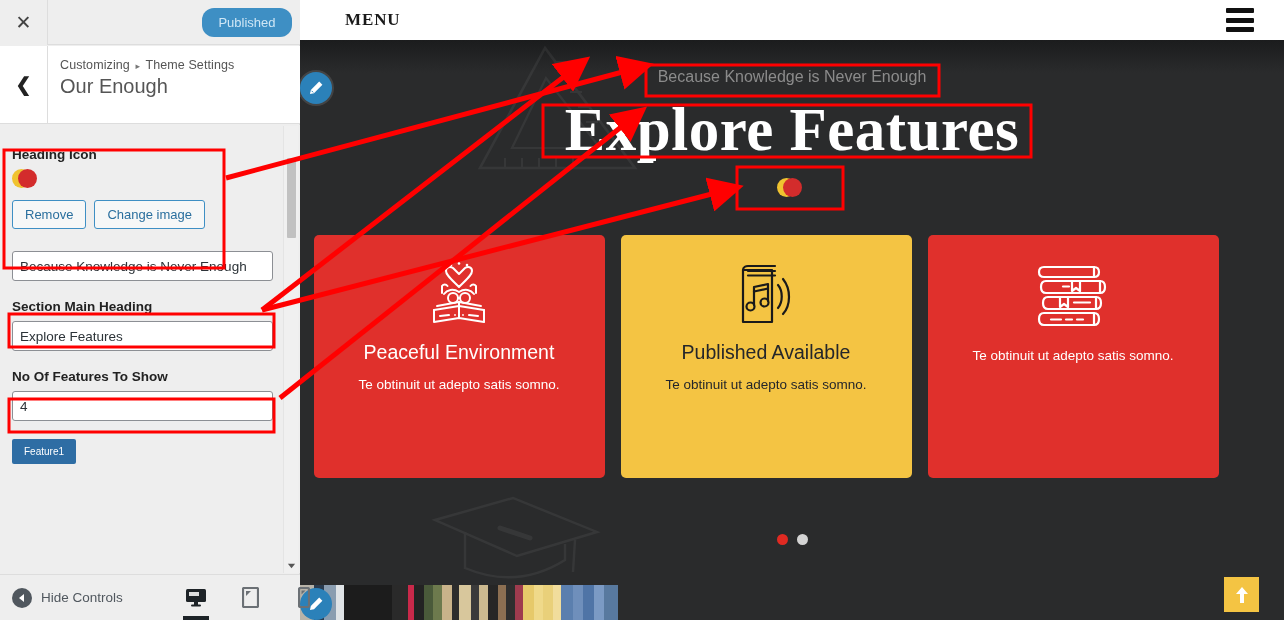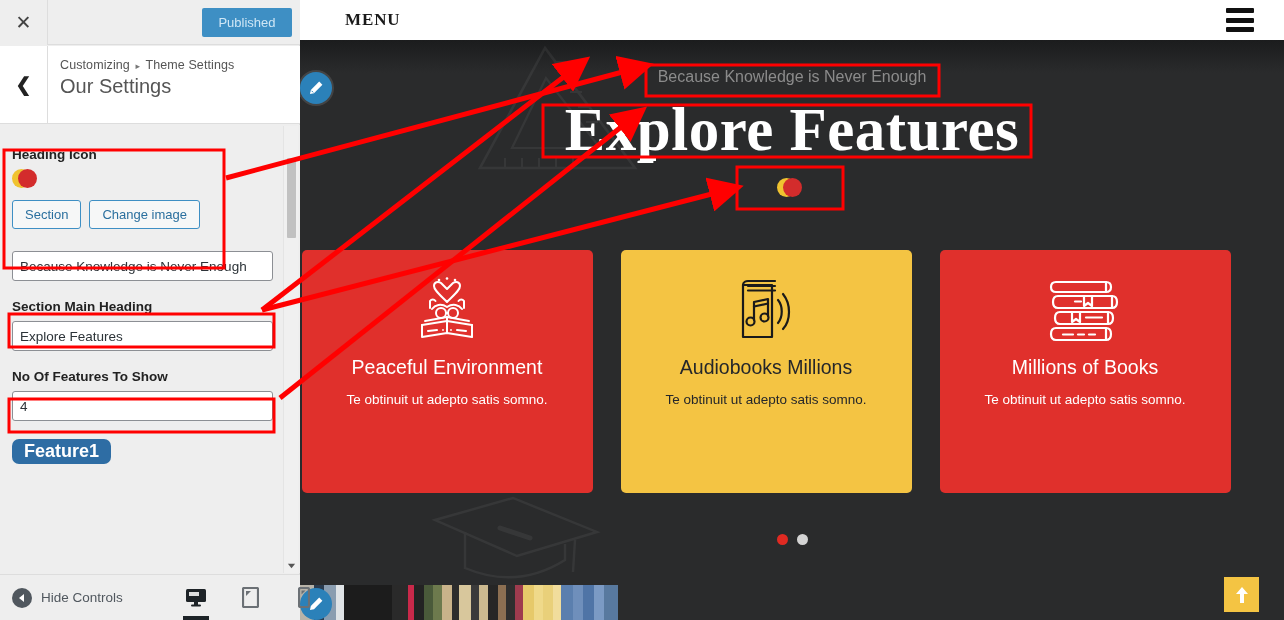--- a/index.html
+++ b/index.html
@@ -34,21 +34,21 @@
     border-right: 1px solid #ddd;
     color: #444;
     font-size: 19px; line-height: 1;
     cursor: pointer;
   }
   .published-btn {
     position: absolute; right: 8px; top: 8px;
     width: 90px; height: 29px;
     background: #3e8fc4;
     color: #cfe6f5;
-    border-radius: 2px;
+    border-radius: 12px;
     font-size: 13px;
     display: flex; align-items: center; justify-content: center;
     cursor: default;
   }
 
   
   .cust-header {
     position: absolute; left: 0; top: 46px;
     width: 300px; height: 78px;
     background: #ffffff;
@@ -116,24 +116,24 @@
     border: 1px solid #8c8f94;
     border-radius: 3px;
     padding: 0 7px;
     font-size: 13.5px; color: #2c3338;
     font-family: "Liberation Sans", sans-serif;
     outline: none;
   }
   .feature-btn {
     background: #2e6da4;
     color: #ffffff;
-    font-size: 18px; font-weight: bold;
+    font-size: 10px; font-weight: normal;
     height: 25px; padding: 0 12px;
     display: inline-flex; align-items: center;
-    border: none; border-radius: 7px;
+    border: none; border-radius: 2px;
     cursor: pointer;
   }
 
   
   .cust-scrollbar {
     position: absolute; right: 1px; top: 126px;
     width: 15px; height: 447px;
     background: #f0f0f0;
     border-left: 1px solid #e4e4e4;
   }
@@ -237,22 +237,22 @@
     position: absolute; left: 340px; top: 118px;
     width: 16px; height: 3px; background: #ffffff;
   }
   .heading-icon {
     position: absolute; left: 0; top: 138px; width: 984px;
     display: flex; justify-content: center;
   }
   .heading-icon .swatch { position: relative; width: 30px; height: 21px; }
 
   .cards {
-    position: absolute; left: 0; top: 210px; width: 932px;
-    display: flex; justify-content: center; gap: 28px;
+    position: absolute; left: 0; top: 195px; width: 932px;
+    display: flex; justify-content: center; gap: 16px;
   }
   .card {
     width: 291px; height: 243px;
     border-radius: 5px;
     padding-top: 22px;
     text-align: center;
   }
   .card.red { background: #e0302c; }
   .card.yellow { background: #f4c443; }
   .card-icon { height: 78px; display: flex; align-items: center; justify-content: center; }
@@ -314,34 +314,34 @@
   </div>
 
   <div class="cust-header">
     <div class="back-arrow">❮</div>
     <div class="header-texts">
       <div class="breadcrumb">
         <span>Customizing</span>
         <span class="sep">▸</span>
         <span>Theme Settings</span>
       </div>
-      <div class="panel-title">Our Settings</div>
+      <div class="panel-title">Our Enough</div>
     </div>
   </div>
 
   <div class="controls">
 
     <div class="ctl-group" style="margin-bottom:22px;">
       <div class="ctl-label">Heading Icon</div>
       <div class="icon-swatch">
         <span class="sw-yellow"></span>
         <span class="sw-red"></span>
       </div>
       <div class="btnrow">
-        <div class="wp-btn">Section</div>
+        <div class="wp-btn">Remove</div>
         <div class="wp-btn">Change image</div>
       </div>
     </div>
 
     <div class="ctl-group">
       <input class="txt-input" type="text" value="Because Knowledge is Never Enough" style="">
     </div>
 
     <div class="ctl-group">
       <div class="ctl-label">Section Main Heading</div>
@@ -493,21 +493,21 @@
             <path d="M18 11 L45 11"></path>
             <path d="M18 15.5 L45 15.5"></path>
             <path d="M24 45 L24 27 L38 24 L38 41"></path>
             <circle cx="20.5" cy="46.5" r="4"></circle>
             <circle cx="34.5" cy="42.5" r="4"></circle>
             <path d="M24 31.5 L38 28.5"></path>
             <path d="M48 25 C53 31 53 42 48 48"></path>
             <path d="M53 19 C61 29 61 45 53 54"></path>
           </svg>
         </div>
-        <div class="card-title">Audiobooks Millions</div>
+        <div class="card-title">Published Available</div>
         <div class="card-desc">Te obtinuit ut adepto satis somno.</div>
       </div>
 
       <div class="card red">
         <div class="card-icon">
           <svg width="74" height="70" viewBox="0 0 74 70" fill="none" stroke="#ffffff" stroke-width="2.2" stroke-linecap="round" stroke-linejoin="round">
             <path d="M8 6 L58 6 L58 16 L8 16 C5 16 3 14 3 11 C3 8 5 6 8 6 Z"></path>
             <path d="M58 6 C61 6 63 8 63 11 C63 14 61 16 58 16"></path>
             <path d="M10 20 L64 20 L64 32 L10 32 C7 32 5 30 5 26 C5 22 7 20 10 20 Z"></path>
             <path d="M64 20 C67 20 69 22 69 26 C69 30 67 32 64 32"></path>
@@ -517,21 +517,20 @@
             <path d="M24 36 L24 46 L28 43 L32 46 L32 36"></path>
             <path d="M38 41.5 L54 41.5"></path>
             <path d="M8 52 L58 52 L58 64 L8 64 C5 64 3 62 3 58 C3 54 5 52 8 52 Z"></path>
             <path d="M58 52 C61 52 63 54 63 58 C63 62 61 64 58 64"></path>
             <path d="M15 58.5 L25 58.5"></path>
             <path d="M30 58.5 L36 58.5"></path>
             <path d="M41 58.5 L47 58.5"></path>
             <path d="M27 25.5 L33 25.5"></path>
           </svg>
         </div>
-        <div class="card-title">Millions of Books</div>
         <div class="card-desc">Te obtinuit ut adepto satis somno.</div>
       </div>
 
     </div>
 
     <div class="dots">
       <span class="dot on"></span>
       <span class="dot off"></span>
     </div>
 

